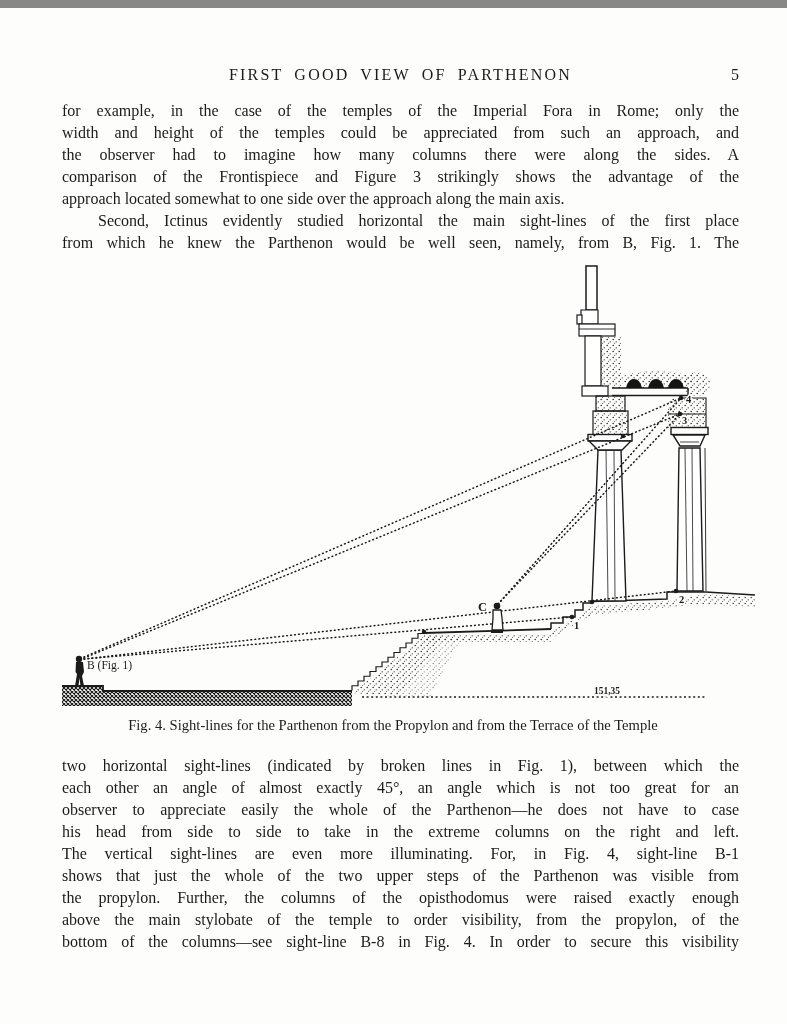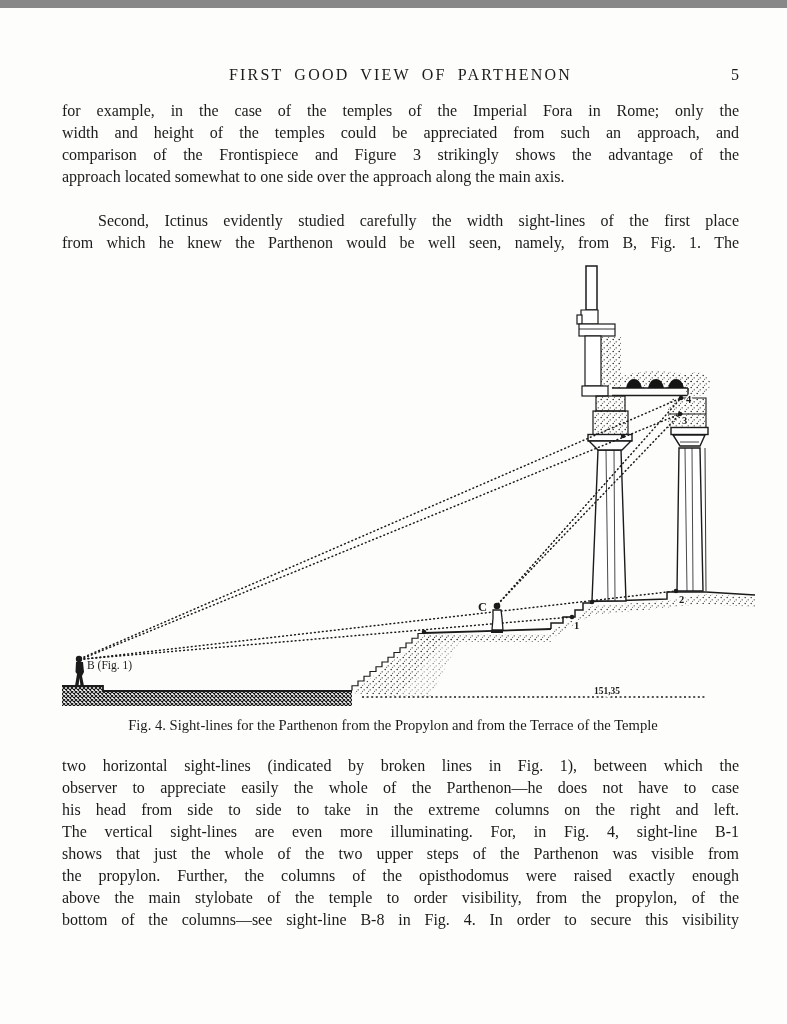--- a/index.html
+++ b/index.html
@@ -33,29 +33,31 @@
 <div class="page" style="--ink: #1b1b1b; --paper: #fdfdfb;">
 
   <div class="running-head">
     <span class="head-title">FIRST GOOD VIEW OF PARTHENON</span>
     <span class="page-num">5</span>
   </div>
 
   <div id="para1" class="textblock">
       <div class="pline">for example, in the case of the temples of the Imperial Fora in Rome; only the</div>
       <div class="pline">width and height of the temples could be appreciated from such an approach, and</div>
+      <div class="pline">the observer had to imagine how many columns there were along the sides.  A</div>
       <div class="pline">comparison of the Frontispiece and Figure 3 strikingly shows the advantage of the</div>
       <div class="pline endline">approach located somewhat to one side over the approach along the main axis.</div>
     </div>
   <div id="para2" class="textblock">
-      <div class="pline indent">Second, Ictinus evidently studied carefully the width sight-lines of the first place</div>
+      <div class="pline indent">Second, Ictinus evidently studied horizontal the main sight-lines of the first place</div>
       <div class="pline">from which he knew the Parthenon would be well seen, namely, from B, Fig. 1.  The</div>
     </div>
   <div id="para3" class="textblock">
       <div class="pline">two horizontal sight-lines (indicated by broken lines in Fig. 1), between which the</div>
+      <div class="pline">each other an angle of almost exactly 45°, an angle which is not too great for an</div>
       <div class="pline">observer to appreciate easily the whole of the Parthenon—he does not have to case</div>
       <div class="pline">his head from side to side to take in the extreme columns on the right and left.</div>
       <div class="pline">The vertical sight-lines are even more illuminating.  For, in Fig. 4, sight-line B-1</div>
       <div class="pline">shows that just the whole of the two upper steps of the Parthenon was visible from</div>
       <div class="pline">the propylon.  Further, the columns of the opisthodomus were raised exactly enough</div>
       <div class="pline">above the main stylobate of the temple to order visibility, from the propylon, of the</div>
       <div class="pline">bottom of the columns—see sight-line B-8 in Fig. 4.  In order to secure this visibility</div>
     </div>
 
   <div class="caption">Fig. 4.  Sight-lines for the Parthenon from the Propylon and from the Terrace of the Temple</div>

